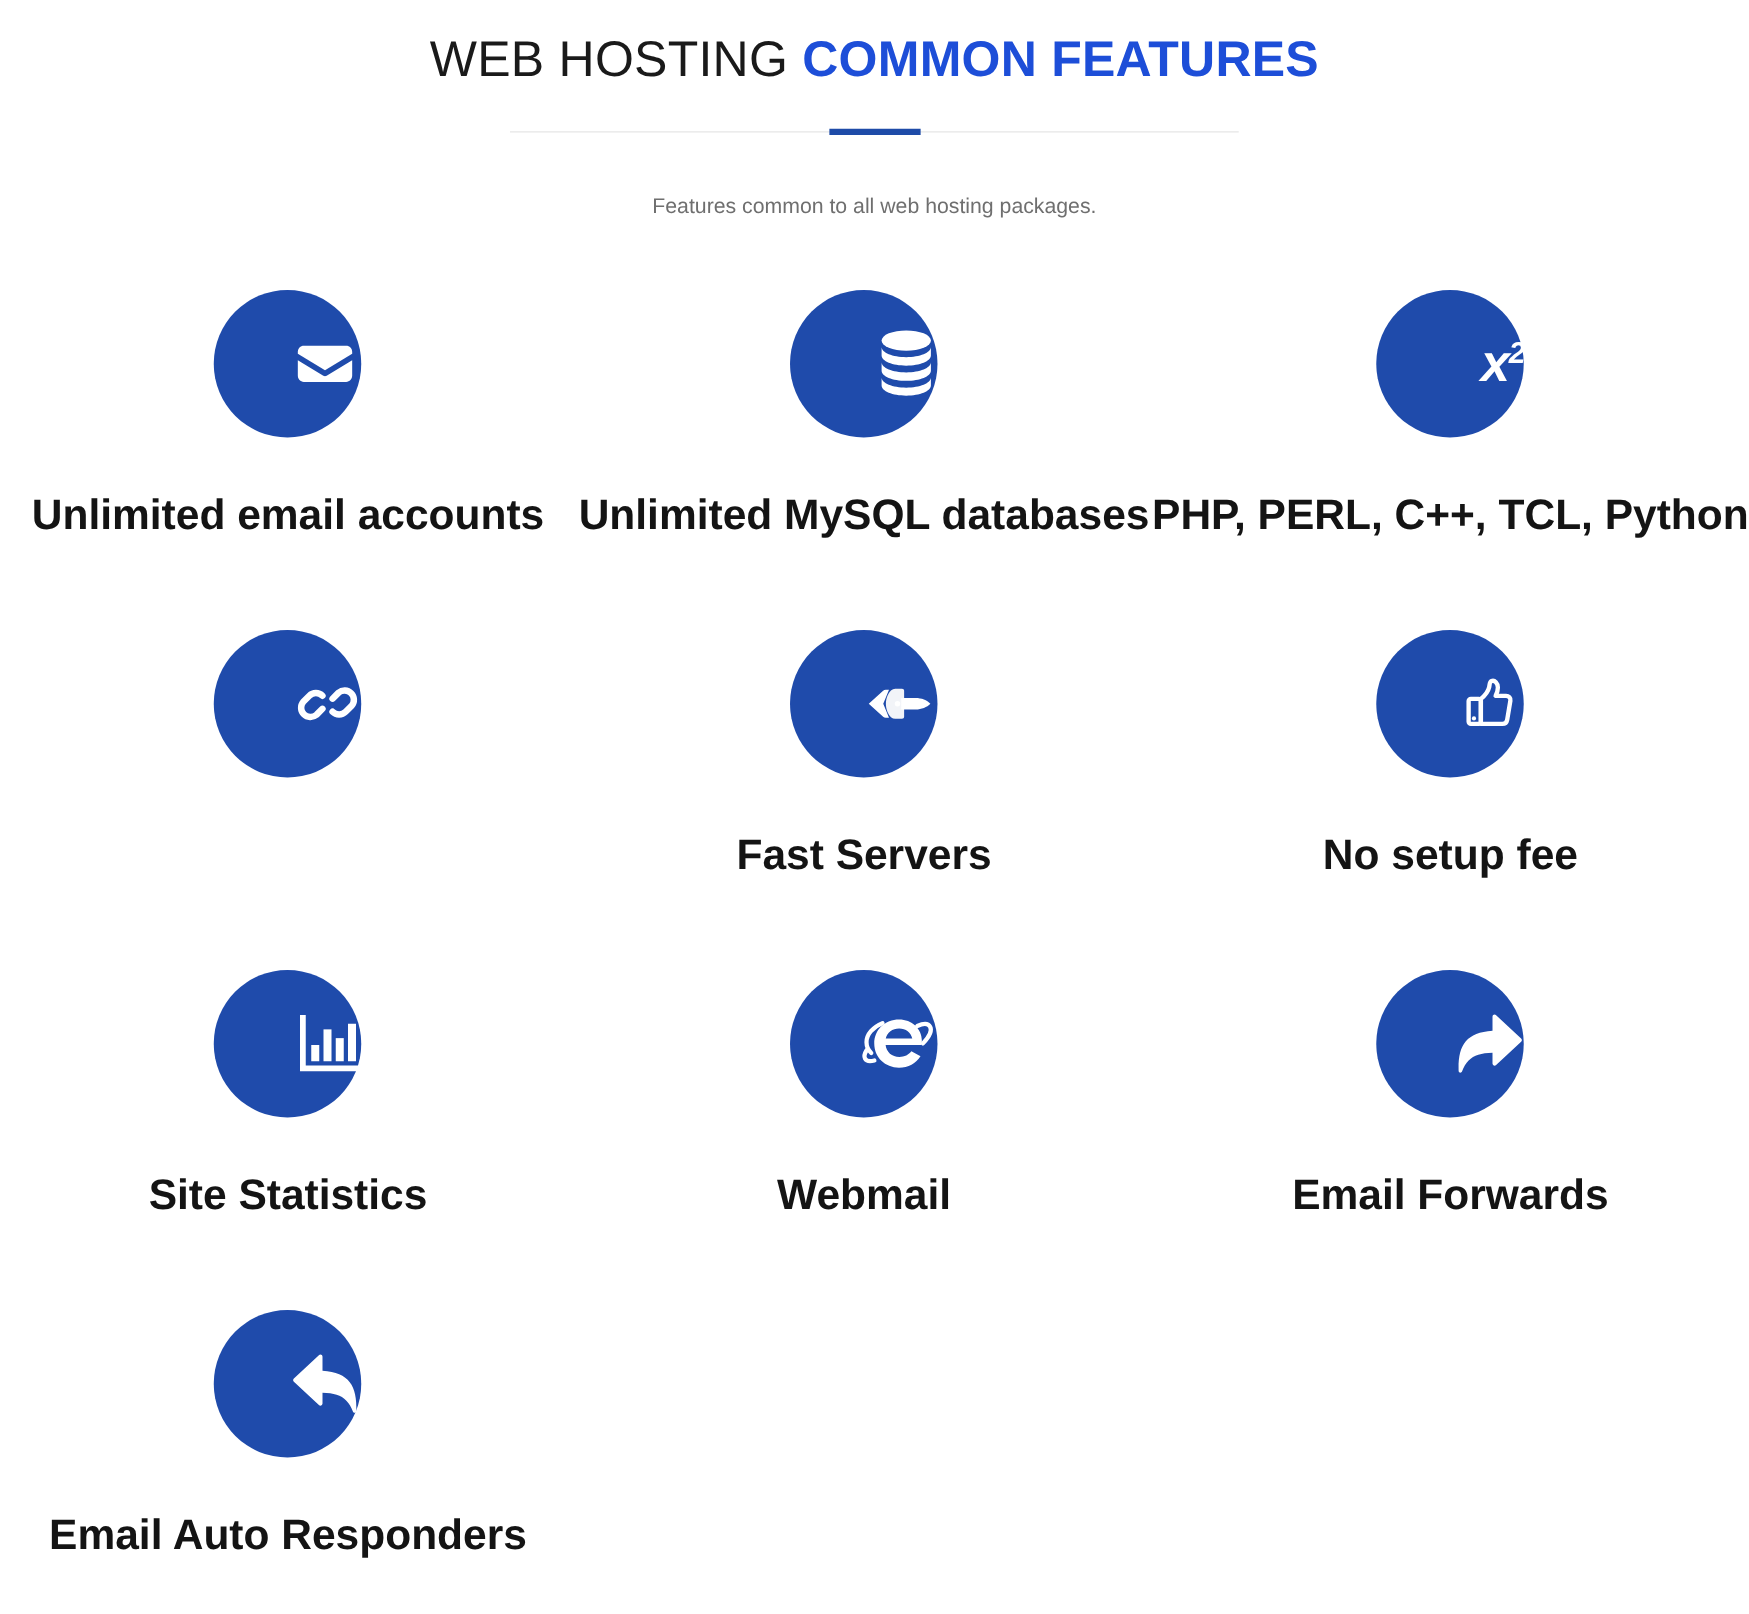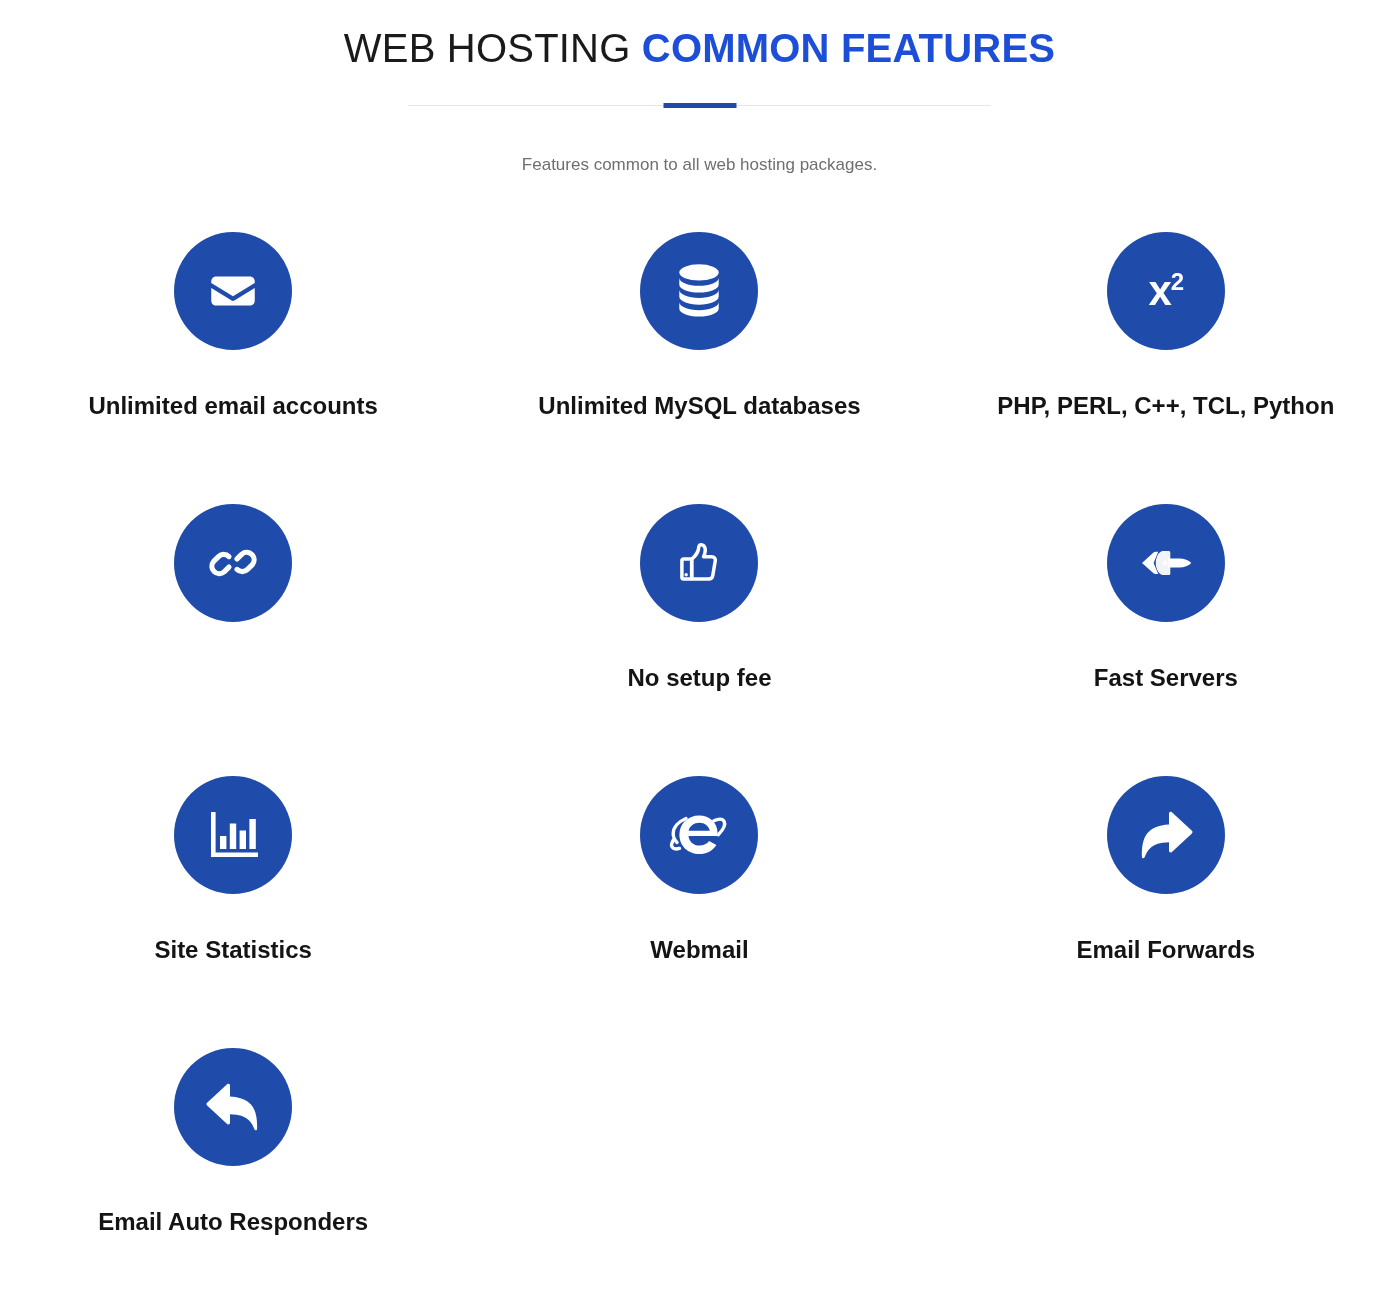--- a/index.html
+++ b/index.html
@@ -90,28 +90,29 @@
     justify-content: flex-start;
   }
 
   .feature-icon-circle {
     width: 118px;
     height: 118px;
     border-radius: 50%;
     background: #1f4bab;
     display: flex;
     align-items: center;
-    justify-content: center;
+    justify-content: flex-end;
     flex: 0 0 auto;
+    font-style: italic;
   }
   .feature-icon-circle svg { display: block; }
 
   .feature-label {
     margin-top: 42px;
-    font-size: 24px;
+    font-size: 34px;
     font-weight: 700;
     color: #141414;
     text-align: center;
     line-height: 1.2;
     white-space: nowrap;
   }
 
   
   .xsq {
     color: #ffffff;
@@ -179,47 +180,47 @@
 
     <div class="feature-item">
       <div class="feature-icon-circle">
         <svg width="54" height="54" viewBox="0 0 48 48" aria-hidden="true">
           <g fill="none" stroke="#ffffff" stroke-width="4.6" stroke-linecap="round" stroke-linejoin="round">
             <path d="M20.4 27.6l-4.3 4.3a6.6 6.6 0 0 1-9.3-9.3l4.3-4.3a6.6 6.6 0 0 1 9.3 0"></path>
             <path d="M27.6 20.4l4.3-4.3a6.6 6.6 0 0 1 9.3 9.3l-4.3 4.3a6.6 6.6 0 0 1-9.3 0"></path>
           </g>
         </svg>
       </div>
+    </div>
+
+    <div class="feature-item">
+      <div class="feature-icon-circle">
+        <svg width="62" height="50" viewBox="0 0 62 50" aria-hidden="true">
+          <path fill="#ffffff" d="M7 24.9l11.5-10.4c.6-.5 1.3-.8 2.1-.8h2.6l-4.6 11.2 4.6 11.2h-2.6c-.8 0-1.5-.3-2.1-.8z"></path>
+          <path fill="#f2f4f8" d="M22 18.5c1.5-3.6 3.8-5.5 6.2-5.5h5.4c1 0 1.7.7 1.7 1.6v20.8c0 .9-.7 1.6-1.7 1.6h-5.4c-2.4 0-4.7-1.9-6.2-5.5-.9-2.2-1.3-4.4-1.3-6.5s.4-4.3 1.3-6.5z"></path>
+          <path fill="#ffffff" d="M33 20.4h11.5c4.8 0 9 1.7 11.8 4.5-2.8 2.8-7 4.6-11.8 4.6H33z"></path>
+          <circle fill="#ffffff" cx="30" cy="25" r="2.2"></circle>
+        </svg>
+      </div>
+      <div class="feature-label">Fast Servers</div>
     </div>
 
     <div class="feature-item">
       <div class="feature-icon-circle">
         <svg width="54" height="54" viewBox="0 0 48 48" aria-hidden="true">
           <g fill="none" stroke="#ffffff" stroke-width="3.1" stroke-linejoin="round" stroke-linecap="round">
             <path d="M17.5 20.5c2.8-2.3 5.2-5.4 5.9-8.3.4-1.7.2-3.8 1.6-4.3 2.4-.9 4.6 1.5 4.6 4.6 0 2.1-.7 4.2-1.6 5.9h7.4c2 0 3.4 1.6 3.1 3.4l-2.3 13.6c-.3 1.7-1.7 2.9-3.4 2.9H17.5z"></path>
             <rect x="8.8" y="20.5" width="8.7" height="17.8" rx="1.6"></rect>
           </g>
           <circle fill="#ffffff" cx="12.6" cy="34.4" r="1.5"></circle>
         </svg>
       </div>
       <div class="feature-label">No setup fee</div>
     </div>
 
-    <div class="feature-item">
-      <div class="feature-icon-circle">
-        <svg width="62" height="50" viewBox="0 0 62 50" aria-hidden="true">
-          <path fill="#ffffff" d="M7 24.9l11.5-10.4c.6-.5 1.3-.8 2.1-.8h2.6l-4.6 11.2 4.6 11.2h-2.6c-.8 0-1.5-.3-2.1-.8z"></path>
-          <path fill="#f2f4f8" d="M22 18.5c1.5-3.6 3.8-5.5 6.2-5.5h5.4c1 0 1.7.7 1.7 1.6v20.8c0 .9-.7 1.6-1.7 1.6h-5.4c-2.4 0-4.7-1.9-6.2-5.5-.9-2.2-1.3-4.4-1.3-6.5s.4-4.3 1.3-6.5z"></path>
-          <path fill="#ffffff" d="M33 20.4h11.5c4.8 0 9 1.7 11.8 4.5-2.8 2.8-7 4.6-11.8 4.6H33z"></path>
-          <circle fill="#ffffff" cx="30" cy="25" r="2.2"></circle>
-        </svg>
-      </div>
-      <div class="feature-label">Fast Servers</div>
-    </div>
-
 
 
     <div class="feature-item">
       <div class="feature-icon-circle">
         <svg width="54" height="52" viewBox="0 0 54 52" aria-hidden="true">
           <path fill="#ffffff" d="M5 3h4.6v40.4H52V48H5z"></path>
           <rect fill="#ffffff" x="14" y="27" width="6.4" height="13"></rect>
           <rect fill="#ffffff" x="23.8" y="14.5" width="6.4" height="25.5"></rect>
           <rect fill="#ffffff" x="33.6" y="21.5" width="6.4" height="18.5"></rect>
           <rect fill="#ffffff" x="43.4" y="10" width="6.4" height="30"></rect>

